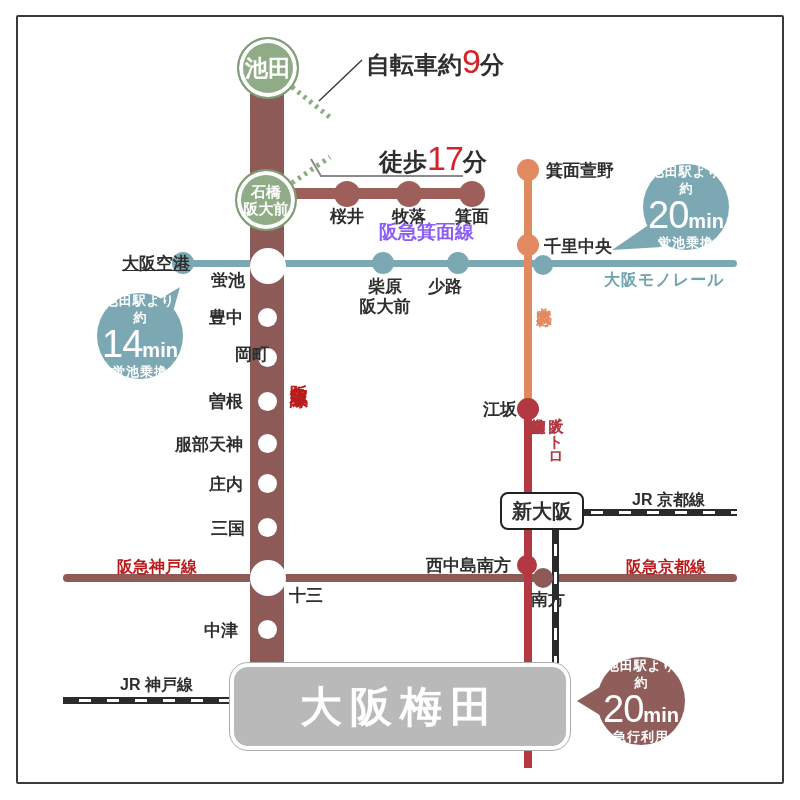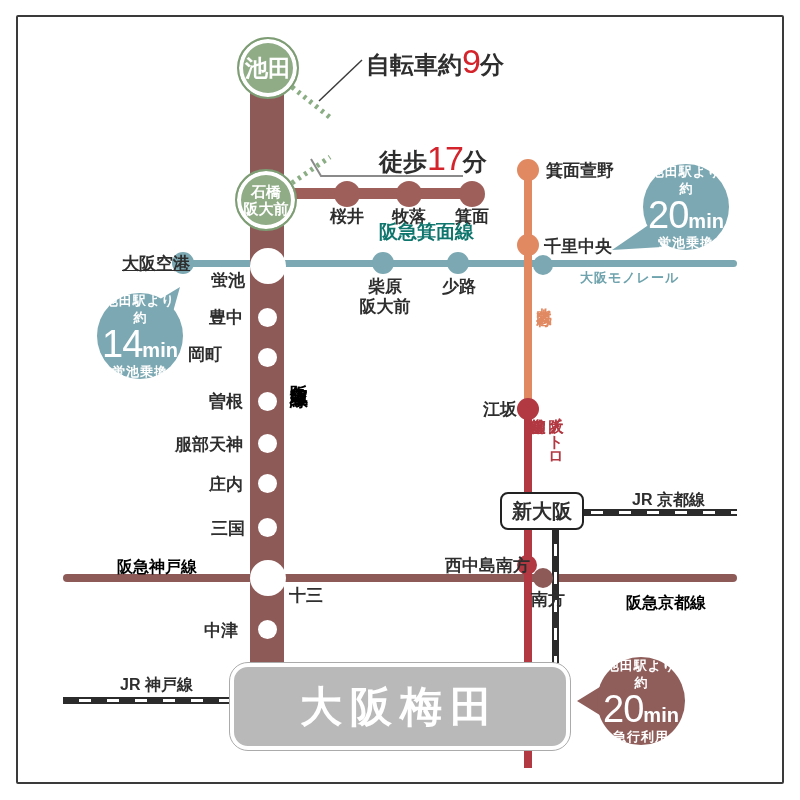--- a/index.html
+++ b/index.html
@@ -13,21 +13,21 @@
   .hline, .vline { position:absolute; }
   .hline { z-index:1; } .vline { z-index:2; }
   .jr-h { height:7px; background:repeating-linear-gradient(90deg,#2b2b2b 0 16px,#fff 16px 28px);
           border-top:2px solid #2b2b2b; border-bottom:2px solid #2b2b2b; }
   .jr-v { width:7px; background:repeating-linear-gradient(180deg,#2b2b2b 0 16px,#fff 16px 28px);
           border-left:2px solid #2b2b2b; border-right:2px solid #2b2b2b; }
   .dot { position:absolute; border-radius:50%; z-index:3; }
   .wdot { position:absolute; border-radius:50%; background:#fff; z-index:4; }
   .lbl { position:absolute; font-weight:bold; color:#2e2e2e; white-space:nowrap;
          z-index:6; line-height:1.15; font-size:17px; }
-  .maroon-t { color:#000000; } .teal-t { color:#6fa3ad; } .minoo-t { color:#0f766e; }
+  .maroon-t { color:#b91c1c; } .teal-t { color:#6fa3ad; } .minoo-t { color:#8b5cf6; }
   .vtext { position:absolute; writing-mode:vertical-rl; text-orientation:upright;
            font-weight:bold; z-index:6; letter-spacing:2px; white-space:normal; }
   .gcircle { position:absolute; border-radius:50%; background:#8fac86;
              border:2px solid #7e9d75; box-shadow: inset 0 0 0 4px #fff;
              z-index:5; display:flex; flex-direction:column; align-items:center;
              justify-content:center; color:#fff; font-weight:bold; text-align:center; }
   .genchi { position:absolute; left:325px; top:107px; width:64px; height:64px;
             border-radius:50%; background:#fff; border:3px dashed #8aad84; z-index:5;
             display:flex; flex-direction:column; align-items:center; }
   .genchi .glabel { font-size:15px; font-weight:bold; color:#2e2e2e; margin-top:3px; }
@@ -119,45 +119,45 @@
   <div class="timebox" style="left:366px;top:44px;">
     <span class="t-sm">自転車約</span><span class="t-num">9</span><span class="t-sm">分</span>
   </div>
   <div class="timebox" style="left:379px;top:141px;">
     <span class="t-sm">徒歩</span><span class="t-num">17</span><span class="t-sm">分</span>
   </div>
 
   <div class="lbl" style="right:610px;top:254px;text-decoration:underline;">大阪空港</div>
   <div class="lbl" style="right:555px;top:271px;margin-left:43px;">蛍池</div>
   <div class="lbl" style="right:557px;top:308px;">豊中</div>
-  <div class="lbl" style="right:578px;top:345px;">岡町</div>
+  <div class="lbl" style="right:531px;top:345px;">岡町</div>
   <div class="lbl" style="right:557px;top:392px;margin-left:24px;">曽根</div>
   <div class="lbl" style="right:557px;top:435px;">服部天神</div>
   <div class="lbl" style="right:557px;top:475px;">庄内</div>
   <div class="lbl" style="right:555px;top:519px;">三国</div>
   <div class="lbl" style="left:289px;top:586px;">十三</div>
   <div class="lbl" style="right:562px;top:621px;">中津</div>
   <div class="lbl" style="left:330px;top:207px;">桜井</div>
   <div class="lbl" style="left:392px;top:207px;">牧落</div>
   <div class="lbl" style="left:455px;top:207px;">箕面</div>
   <div class="lbl two-line" style="left:355px;top:277px;width:60px;">
     <span>柴原</span><br>
     <span>阪大前</span>
   </div>
-  <div class="lbl" style="left:442px;top:277px;">少路</div>
+  <div class="lbl" style="left:428px;top:277px;">少路</div>
   <div class="lbl" style="left:546px;top:161px;">箕面萱野</div>
   <div class="lbl" style="left:544px;top:237px;">千里中央</div>
   <div class="lbl" style="right:283px;top:400px;">江坂</div>
-  <div class="lbl" style="right:270px;top:556px;">西中島南方</div>
+  <div class="lbl" style="right:289px;top:556px;">西中島南方</div>
   <div class="lbl" style="left:531px;top:590px;">南方</div>
 
   <div class="lbl minoo-t" style="left:379px;top:221px;font-size:19px;">阪急箕面線</div>
-  <div class="lbl teal-t" style="left:580px;top:271px;font-size:13px;letter-spacing:1px;">大阪モノレール</div>
+  <div class="lbl teal-t" style="left:604px;top:271px;font-size:16px;letter-spacing:1px;">大阪モノレール</div>
   <div class="lbl maroon-t" style="left:117px;top:558px;font-size:16px;">阪急神戸線</div>
-  <div class="lbl maroon-t" style="left:626px;top:558px;font-size:16px;margin-top:36px;">阪急京都線</div>
+  <div class="lbl maroon-t" style="left:626px;top:558px;font-size:16px;">阪急京都線</div>
   <div class="lbl" style="left:632px;top:491px;font-size:16px;">JR 京都線</div>
   <div class="lbl" style="left:120px;top:676px;font-size:16px;">JR 神戸線</div>
   <div class="vtext maroon-t" style="left:287px;top:369px;font-size:18px;">阪急宝塚線</div>
   <div class="vtext" style="left:534px;top:296px;font-size:15px;color:#e18a62;letter-spacing:1px;">北大阪急行</div>
   <div class="vtext" style="left:529px;top:407px;font-size:15px;color:#b23842;letter-spacing:0;line-height:18px;">
     <span>大阪メトロ</span><br>
     <span>御堂筋線</span>
   </div>
 
   <div class="station-box umeda">

